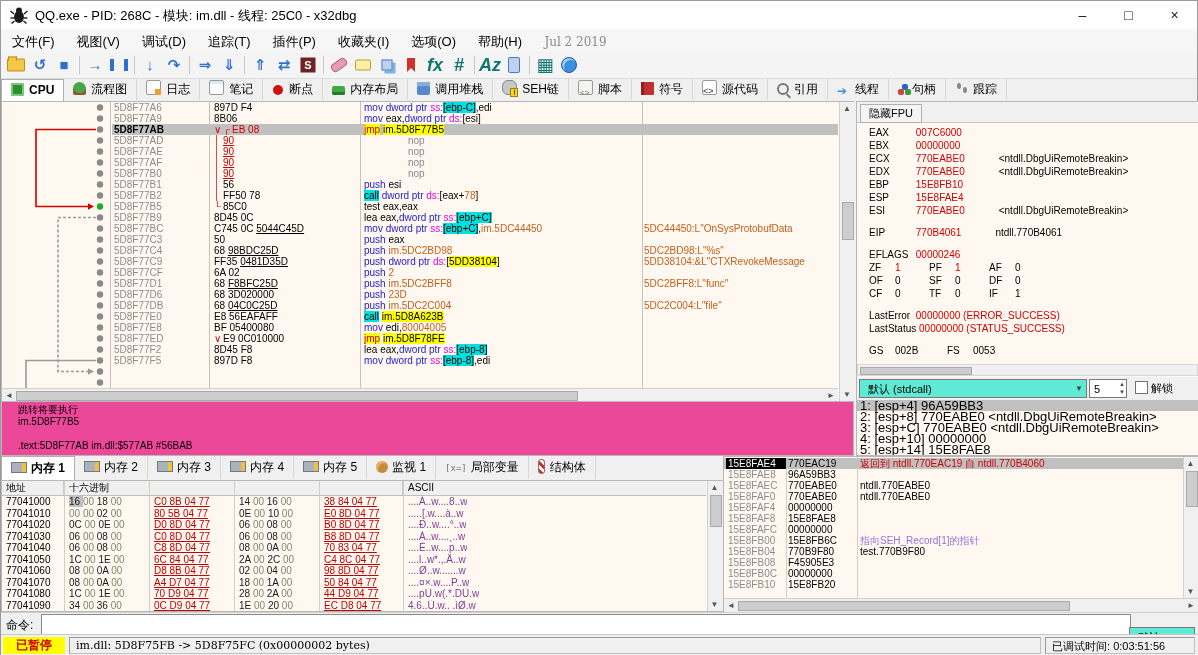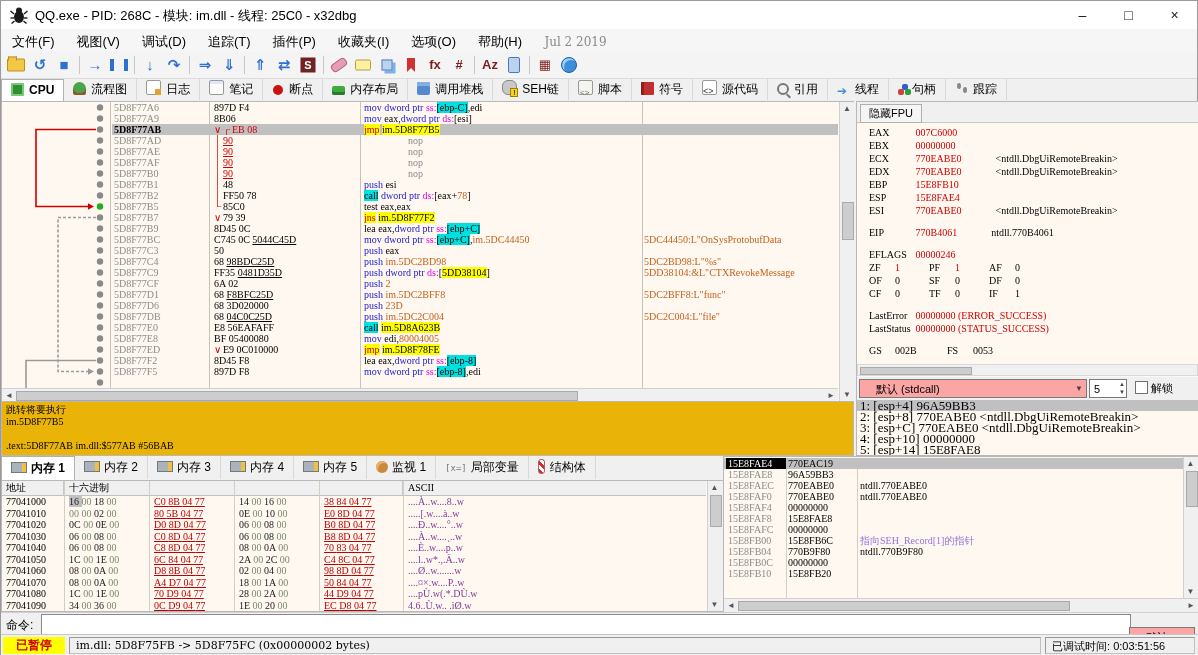--- a/index.html
+++ b/index.html
@@ -1,38 +1,38 @@
 <!DOCTYPE html>
 <html><head>
 <meta charset="utf-8">
 <style>
   html,body{margin:0;padding:0;}
   body{width:1198px;height:655px;overflow:hidden;background:#f0f0f0;
        font-family:"Liberation Sans","DejaVu Sans",sans-serif;font-size:12px;color:#000;position:relative;}
-  .mono{font-family:Liberation Serif, serif;}
+  .mono{font-family:Liberation Sans, sans-serif;}
   #win{position:absolute;inset:0;border:1px solid #9a9a9a;box-sizing:border-box;}
 
   
   .titlebar{position:absolute;left:0;top:0;right:0;height:28px;background:#ffffff;border-bottom:1px solid #e4e4e4;}
   .appicon{position:absolute;left:9px;top:5px;width:18px;height:18px;}
   .title-text{position:absolute;left:34px;top:6px;font-size:13px;color:#000;}
   .winbtn{position:absolute;top:0;width:45px;height:28px;text-align:center;line-height:28px;font-size:14px;color:#222;cursor:default;}
   .winbtn.min{right:92px;} .winbtn.max{right:46px;} .winbtn.close{right:0px;}
 
   
   .menubar{position:absolute;left:0;top:28px;right:0;height:23px;background:#f6f6f6;border-bottom:1px solid #e0e0e0;}
   .menu-item{display:inline-block;padding:4px 11px;font-size:13px;}
   .menu-date{display:inline-block;padding:4px 8px;color:#8a8a8a;font-family:"DejaVu Serif",serif;font-size:12px;}
 
   
   .toolbar{position:absolute;left:0;top:51px;right:0;height:26px;background:#f4f4f4;border-bottom:1px solid #dcdcdc;white-space:nowrap;padding-left:3px;}
   .tbicon{display:inline-block;width:24px;height:22px;margin-top:2px;text-align:center;line-height:22px;vertical-align:top;position:relative;}
   .tbsep{display:inline-block;width:1px;height:18px;background:#c8c8c8;margin:4px 3px 0 3px;vertical-align:top;}
   .tbicon .g{color:#2e6fd0;font-weight:bold;font-size:15px;}
-  .tbicon .g2{color:#7f1d1d;font-weight:bold;font-size:13px;}
+  .tbicon .g2{color:#0f766e;font-weight:bold;font-size:18px;font-style:italic;}
   .shape{position:absolute;left:50%;top:50%;transform:translate(-50%,-50%);}
   .sh-folder{width:16px;height:11px;background:#f5c746;border:1px solid #b98f1e;border-radius:1px;}
   .sh-folder::before{content:"";position:absolute;left:0;top:-3px;width:7px;height:3px;background:#f5c746;border:1px solid #b98f1e;border-bottom:none;}
   .sh-pause{width:10px;height:12px;border-left:4px solid #2e6fd0;border-right:4px solid #2e6fd0;}
   .sh-scylla{width:15px;height:15px;background:#6e2222;color:#fff;font-weight:bold;font-size:11px;line-height:15px;}
   .sh-patch{width:15px;height:7px;background:#e89cb4;border:1px solid #b06080;border-radius:4px;transform:translate(-50%,-50%) rotate(-35deg);}
   .sh-bubble{width:14px;height:9px;background:#fdf0a0;border:1px solid #b0a040;border-radius:2px;}
   .sh-tags{width:9px;height:9px;background:#bcd2ee;border:1px solid #5580c0;box-shadow:3px 3px 0 #7fb2e8;}
   .sh-ribbon{width:8px;height:14px;background:#d03030;clip-path:polygon(0 0,100% 0,100% 100%,50% 72%,0 100%);}
   .sh-phone{width:10px;height:14px;background:#bcd2ee;border:1px solid #4a78c0;border-radius:2px;}
@@ -78,36 +78,36 @@
   .s-b{color:#2222cc;} .s-k{color:#000;} .s-g{color:#8a8a8a;margin-left:44px;} .s-seg{color:#e800e8;}
   .s-mem{background:#00e0e0;color:#000;} .s-num{color:#c3611c;}
   .s-jy{background:#ffff00;color:#d00000;} .s-ty{background:#ffff00;color:#000;} .s-cc{background:#00e0e0;color:#000;}
   .jumpsvg{position:absolute;left:0;top:0;}
 
   .hscroll{position:absolute;left:0;top:286px;width:836px;height:13px;background:#f0f0f0;border-top:1px solid #d0d0d0;}
   .vscroll{position:absolute;left:837px;top:0;width:15px;height:299px;background:#f0f0f0;border-left:1px solid #d0d0d0;}
   .sb-arrow{position:absolute;color:#555;font-size:8px;line-height:13px;text-align:center;}
   .thumb{position:absolute;background:#cdcdcd;border:1px solid #aaaaaa;}
 
-  .infobox{position:absolute;left:0;top:299px;width:851px;height:54px;background:#eab308;border-top:1px solid #b8b8b8;font-size:10px;line-height:12px;padding:2px 0 0 4px;box-sizing:border-box;}
+  .infobox{position:absolute;left:0;top:299px;width:851px;height:54px;background:#ec4899;border-top:1px solid #b8b8b8;font-size:10px;line-height:12px;padding:2px 0 0 16px;box-sizing:border-box;}
 
   .registers{position:absolute;left:855px;top:0;width:343px;height:355px;background:#fff8f0;border:1px solid #b8b8b8;box-sizing:border-box;}
   .reghdr{position:absolute;left:0;top:0;width:341px;height:20px;background:#f0f0f0;border-bottom:1px solid #c8c8c8;}
   .fpubtn{position:absolute;left:3px;top:2px;padding:1px 8px;background:#f5f5f5;border:1px solid #b0b0b0;font-size:11px;}
   .regbody{position:absolute;left:0;top:20px;width:341px;height:242px;overflow:hidden;font-size:10px;line-height:13px;padding:4px 0 0 12px;box-sizing:border-box;}
   .rrow{height:13px;white-space:pre;}
   .rgap{height:9px;}
   .rn{display:inline-block;min-width:44px;color:#000;}
   .rv{color:#d00000;} .rvk{color:#000;}
   .rnote{color:#000;padding-left:34px;}
   .fn{display:inline-block;width:26px;} .fv{display:inline-block;width:34px;}
   .fred{color:#d00000;}
   .reghs{position:absolute;left:0;top:262px;width:341px;height:12px;background:#f0f0f0;border:1px solid #d8d8d8;box-sizing:border-box;}
   .callconv{position:absolute;left:0;top:275px;width:341px;height:23px;background:#f0f0f0;border-bottom:1px solid #c8c8c8;}
-  .combo{position:absolute;height:19px;background:#fca5a5;border:1px solid #7a7a7a;font-size:11px;line-height:18px;padding:0 16px;box-sizing:border-box;}
+  .combo{position:absolute;height:19px;background:#5eead4;border:1px solid #7a7a7a;font-size:11px;line-height:18px;padding:0 8px;box-sizing:border-box;}
   .combo .arr{position:absolute;right:3px;top:0;font-size:8px;color:#444;}
   .spin{position:absolute;left:232px;top:2px;width:38px;height:19px;background:#fff;border:1px solid #7a7a7a;font-size:11px;line-height:18px;padding-left:4px;box-sizing:border-box;}
   .spin .ud{position:absolute;right:1px;top:0;font-size:6px;color:#444;line-height:8px;}
   .chk{position:absolute;left:278px;top:4px;font-size:11px;}
   .chkbox{display:inline-block;width:11px;height:11px;background:#fff;border:1px solid #707070;vertical-align:-2px;margin-right:3px;}
   .args{position:absolute;left:0;top:298px;width:341px;height:55px;background:#fff8f0;font-size:13px;line-height:11px;overflow:hidden;}
   .argrow{height:11px;white-space:pre;padding-left:3px;}
   .argrow.sel{background:#c0c0c0;}
 
   
@@ -233,24 +233,23 @@
             <circle cx="98" cy="269.5" r="3.2" fill="#8a8a8a"></circle>
             <circle cx="98" cy="280.5" r="3.2" fill="#8a8a8a"></circle>
           </svg>
       <div class="drow"><span class="cell c-addr">5D8F77A6</span><span class="cell c-bytes"><span>897D F4</span></span><span class="cell c-ins"><span class="s-b">mov </span><span class="s-b">dword ptr </span><span class="s-seg">ss:</span><span class="s-mem">[ebp-C]</span><span class="s-k">,edi</span></span></div>
           <div class="drow"><span class="cell c-addr">5D8F77A9</span><span class="cell c-bytes"><span>8B06</span></span><span class="cell c-ins"><span class="s-b">mov </span><span class="s-k">eax,</span><span class="s-b">dword ptr </span><span class="s-seg">ds:</span><span class="s-k">[esi]</span></span></div>
           <div class="drow"><div class="selrow"></div><span class="cell c-addr selad">5D8F77AB</span><span class="cell c-bytes"><span class="mk">∨</span><span class="br">┌</span><span class="by-red">EB 08</span></span><span class="cell c-ins"><span class="s-jy">jmp</span><span class="s-k"> </span><span class="s-ty">im.5D8F77B5</span></span></div>
           <div class="drow"><span class="cell c-addr">5D8F77AD</span><span class="cell c-bytes"><span class="br">│</span><span class="by-redu">90</span></span><span class="cell c-ins"><span class="s-g">nop</span></span></div>
           <div class="drow"><span class="cell c-addr">5D8F77AE</span><span class="cell c-bytes"><span class="br">│</span><span class="by-redu">90</span></span><span class="cell c-ins"><span class="s-g">nop</span></span></div>
           <div class="drow"><span class="cell c-addr">5D8F77AF</span><span class="cell c-bytes"><span class="br">│</span><span class="by-redu">90</span></span><span class="cell c-ins"><span class="s-g">nop</span></span></div>
           <div class="drow"><span class="cell c-addr">5D8F77B0</span><span class="cell c-bytes"><span class="br">│</span><span class="by-redu">90</span></span><span class="cell c-ins"><span class="s-g">nop</span></span></div>
-          <div class="drow"><span class="cell c-addr">5D8F77B1</span><span class="cell c-bytes"><span class="br">│</span><span>48</span></span><span class="cell c-ins"><span class="s-b">push </span><span class="s-k">esi</span></span></div>
+          <div class="drow"><span class="cell c-addr">5D8F77B1</span><span class="cell c-bytes"><span class="br">│</span><span>56</span></span><span class="cell c-ins"><span class="s-b">push </span><span class="s-k">esi</span></span></div>
           <div class="drow"><span class="cell c-addr">5D8F77B2</span><span class="cell c-bytes"><span class="br">│</span><span>FF50 78</span></span><span class="cell c-ins"><span class="s-cc">call</span><span class="s-k"> </span><span class="s-b">dword ptr </span><span class="s-seg">ds:</span><span class="s-k">[eax+</span><span class="s-num">78</span><span class="s-k">]</span></span></div>
           <div class="drow"><span class="cell c-addr">5D8F77B5</span><span class="cell c-bytes"><span class="br">└</span><span>85C0</span></span><span class="cell c-ins"><span class="s-k">test </span><span class="s-k">eax,eax</span></span></div>
-          <div class="drow"><span class="cell c-addr">5D8F77B7</span><span class="cell c-bytes"><span class="mk">∨</span><span>79 39</span></span><span class="cell c-ins"><span class="s-jy">jns</span><span class="s-k"> </span><span class="s-ty">im.5D8F77F2</span></span></div>
           <div class="drow"><span class="cell c-addr">5D8F77B9</span><span class="cell c-bytes"><span>8D45 0C</span></span><span class="cell c-ins"><span class="s-k">lea </span><span class="s-k">eax,</span><span class="s-b">dword ptr </span><span class="s-seg">ss:</span><span class="s-mem">[ebp+C]</span></span></div>
           <div class="drow"><span class="cell c-addr">5D8F77BC</span><span class="cell c-bytes"><span>C745 0C </span><span class="by-u">5044C45D</span></span><span class="cell c-ins"><span class="s-b">mov </span><span class="s-b">dword ptr </span><span class="s-seg">ss:</span><span class="s-mem">[ebp+C]</span><span class="s-k">,</span><span class="s-num">im.5DC44450</span></span><span class="cell c-cmt">5DC44450:L"OnSysProtobufData</span></div>
           <div class="drow"><span class="cell c-addr">5D8F77C3</span><span class="cell c-bytes"><span>50</span></span><span class="cell c-ins"><span class="s-b">push </span><span class="s-k">eax</span></span></div>
           <div class="drow"><span class="cell c-addr">5D8F77C4</span><span class="cell c-bytes"><span>68 </span><span class="by-u">98BDC25D</span></span><span class="cell c-ins"><span class="s-b">push </span><span class="s-num">im.5DC2BD98</span></span><span class="cell c-cmt">5DC2BD98:L"%s"</span></div>
           <div class="drow"><span class="cell c-addr">5D8F77C9</span><span class="cell c-bytes"><span>FF35 </span><span class="by-u">0481D35D</span></span><span class="cell c-ins"><span class="s-b">push </span><span class="s-b">dword ptr </span><span class="s-seg">ds:</span><span class="s-k">[</span><span class="s-ty">5DD38104</span><span class="s-k">]</span></span><span class="cell c-cmt">5DD38104:&amp;L"CTXRevokeMessage</span></div>
           <div class="drow"><span class="cell c-addr">5D8F77CF</span><span class="cell c-bytes"><span>6A 02</span></span><span class="cell c-ins"><span class="s-b">push </span><span class="s-num">2</span></span></div>
           <div class="drow"><span class="cell c-addr">5D8F77D1</span><span class="cell c-bytes"><span>68 </span><span class="by-u">F8BFC25D</span></span><span class="cell c-ins"><span class="s-b">push </span><span class="s-num">im.5DC2BFF8</span></span><span class="cell c-cmt">5DC2BFF8:L"func"</span></div>
           <div class="drow"><span class="cell c-addr">5D8F77D6</span><span class="cell c-bytes"><span>68 3D020000</span></span><span class="cell c-ins"><span class="s-b">push </span><span class="s-num">23D</span></span></div>
           <div class="drow"><span class="cell c-addr">5D8F77DB</span><span class="cell c-bytes"><span>68 </span><span class="by-u">04C0C25D</span></span><span class="cell c-ins"><span class="s-b">push </span><span class="s-num">im.5DC2C004</span></span><span class="cell c-cmt">5DC2C004:L"file"</span></div>
           <div class="drow"><span class="cell c-addr">5D8F77E0</span><span class="cell c-bytes"><span>E8 56EAFAFF</span></span><span class="cell c-ins"><span class="s-cc">call</span><span class="s-k"> </span><span class="s-ty">im.5D8A623B</span></span></div>
@@ -357,29 +356,30 @@
         <span class="sb-arrow" style="top:0;left:0;width:13px">▲</span>
         <div class="thumb" style="left:2px;top:14px;width:10px;height:30px"></div>
         <span class="sb-arrow" style="bottom:0;left:0;width:13px">▼</span>
       </div>
     </div>
 
     <div class="stack mono">
       <div class="stackrows" id="stackrows">
         <div class="stsep" style="left:62px"></div>
         <div class="stsep" style="left:133px"></div>
-      <div class="strow sel"><span class="st st-addr seladdr">15E8FAE4</span><span class="st st-val">770EAC19</span></div>
+      <div class="strow sel"><span class="st st-addr seladdr">15E8FAE4</span><span class="st st-val">770EAC19</span><span class="st st-cmt cred">返回到 ntdll.770EAC19 自 ntdll.770B4060</span></div>
           <div class="strow"><span class="st st-addr">15E8FAE8</span><span class="st st-val">96A59BB3</span></div>
           <div class="strow"><span class="st st-addr">15E8FAEC</span><span class="st st-val">770EABE0</span><span class="st st-cmt cblack">ntdll.770EABE0</span></div>
           <div class="strow"><span class="st st-addr">15E8FAF0</span><span class="st st-val">770EABE0</span><span class="st st-cmt cblack">ntdll.770EABE0</span></div>
           <div class="strow"><span class="st st-addr">15E8FAF4</span><span class="st st-val">00000000</span></div>
           <div class="strow"><span class="st st-addr">15E8FAF8</span><span class="st st-val">15E8FAE8</span></div>
           <div class="strow"><span class="st st-addr">15E8FAFC</span><span class="st st-val">00000000</span></div>
           <div class="strow"><span class="st st-addr">15E8FB00</span><span class="st st-val">15E8FB6C</span><span class="st st-cmt cpurple">指向SEH_Record[1]的指针</span></div>
-          <div class="strow"><span class="st st-addr">15E8FB04</span><span class="st st-val">770B9F80</span><span class="st st-cmt cblack">ntdll.770B9F80</span></div>
+          <div class="strow"><span class="st st-addr">15E8FB04</span><span class="st st-val">770B9F80</span><span class="st st-cmt cblack">test.770B9F80</span></div>
+          <div class="strow"><span class="st st-addr">15E8FB08</span><span class="st st-val">F45905E3</span></div>
           <div class="strow"><span class="st st-addr">15E8FB0C</span><span class="st st-val">00000000</span></div>
           <div class="strow"><span class="st st-addr">15E8FB10</span><span class="st st-val">15E8FB20</span></div>
         </div>
       <div class="stack-clip"></div>
       <div class="stackvs">
         <span class="sb-arrow" style="top:0;left:0;width:13px">▲</span>
         <div class="thumb" style="left:2px;top:14px;width:10px;height:34px"></div>
         <span class="sb-arrow" style="bottom:0;left:0;width:13px">▼</span>
       </div>
       <div class="stackhs">

